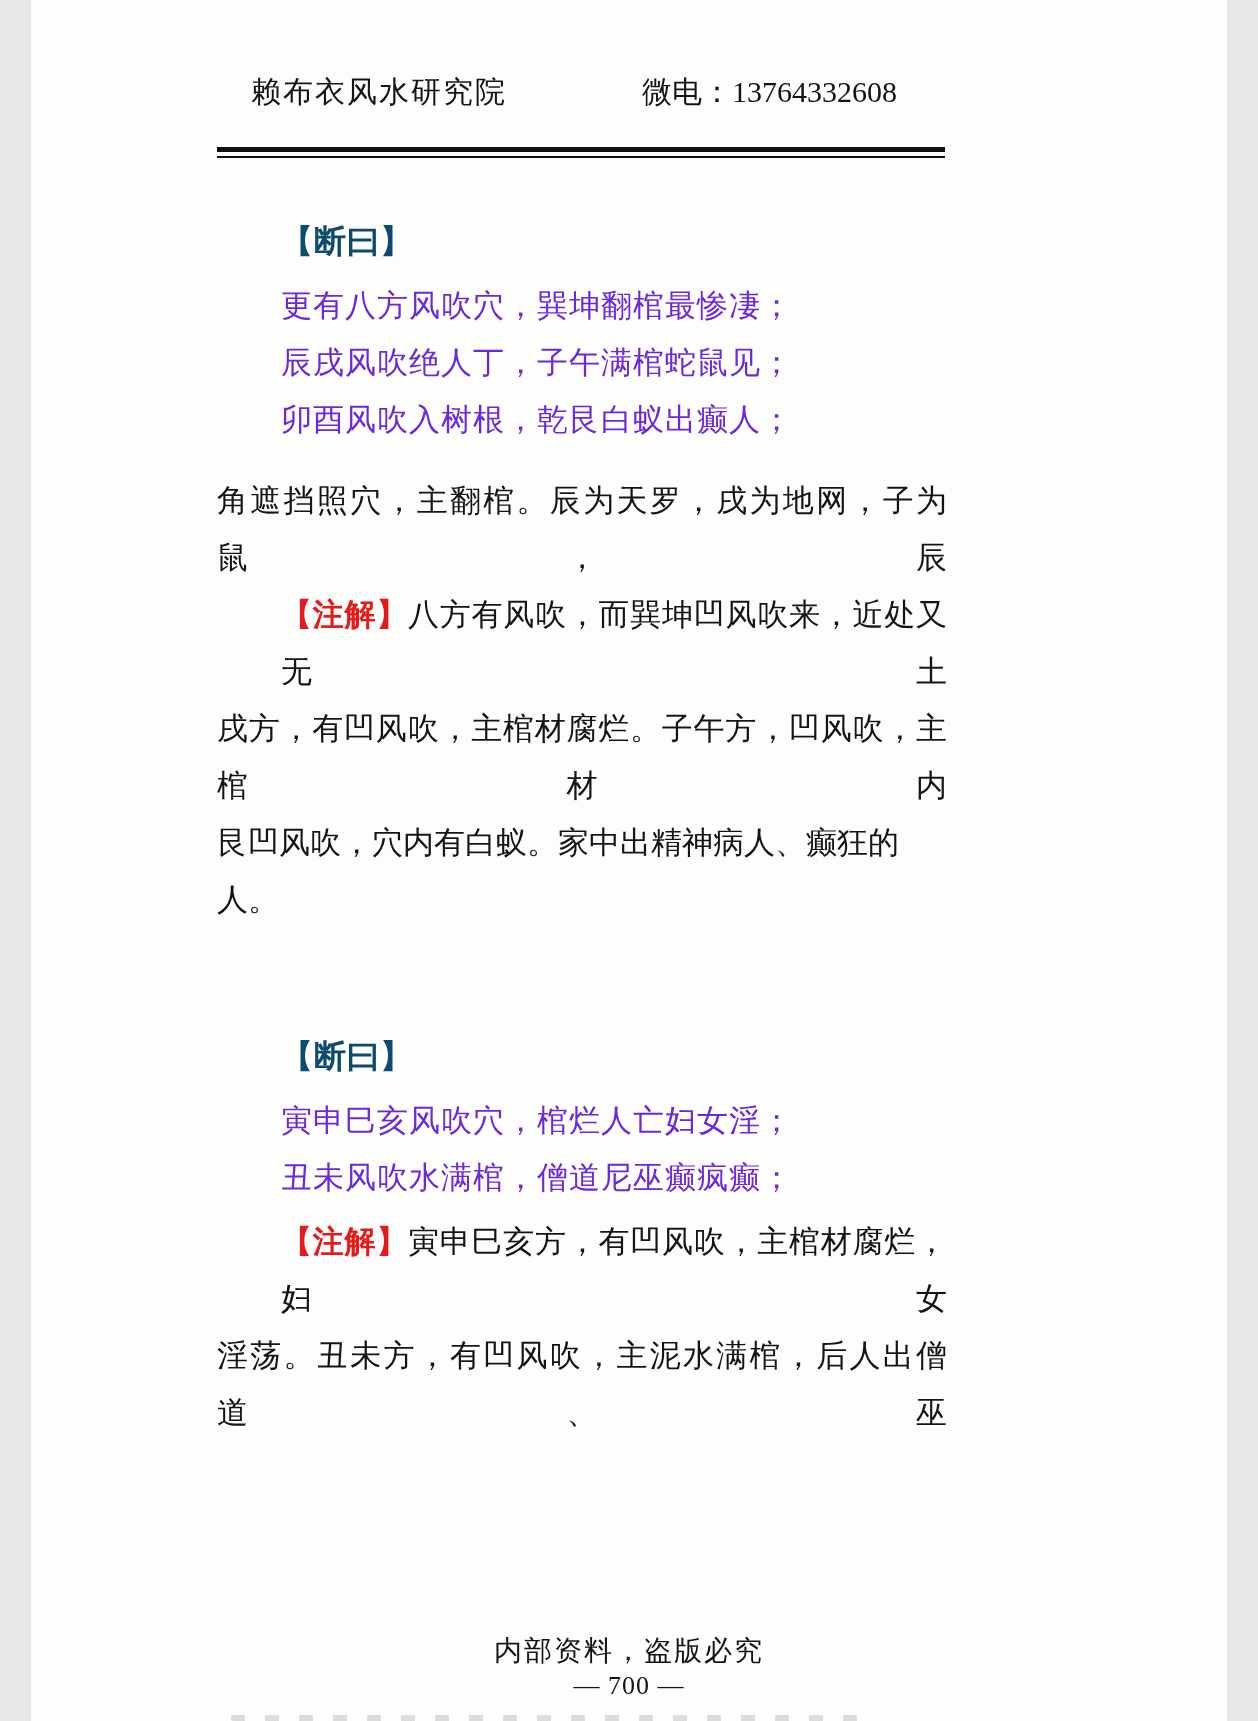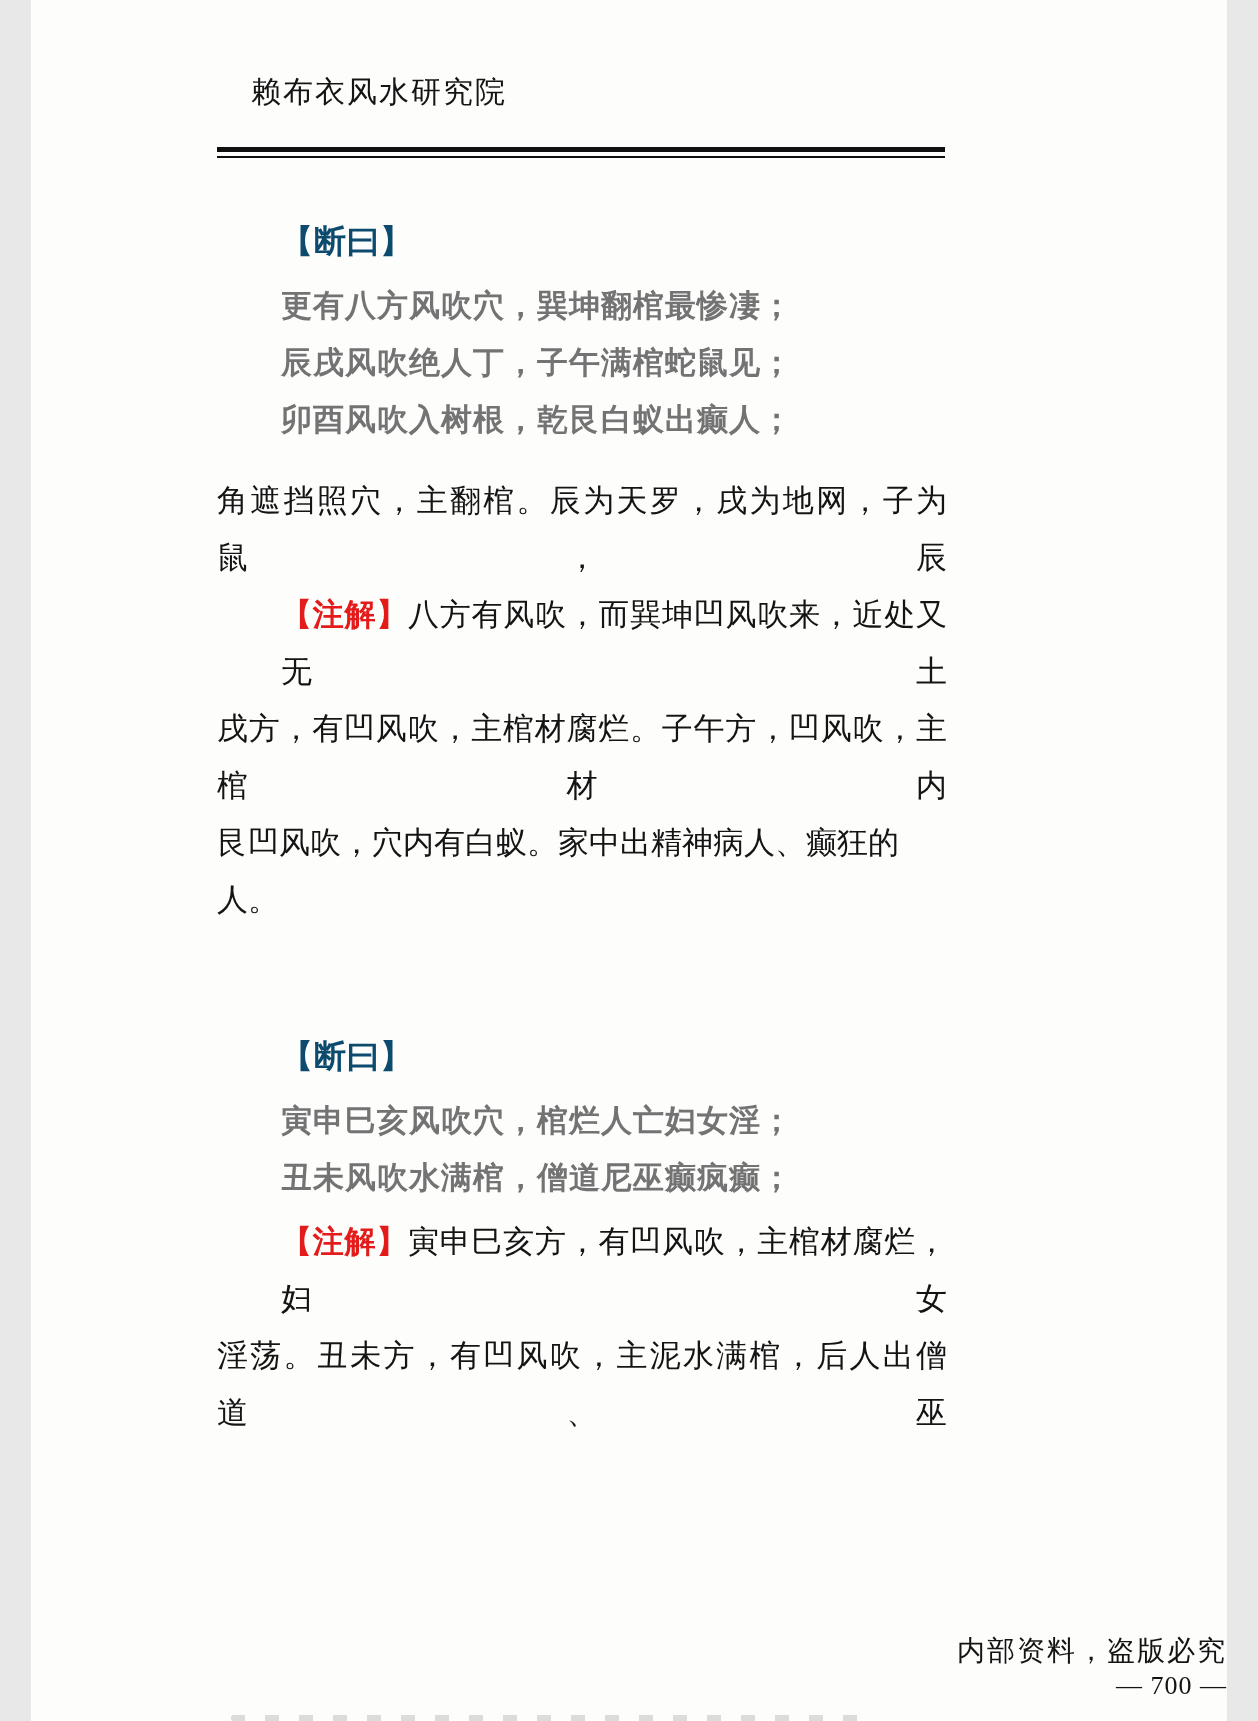--- a/index.html
+++ b/index.html
@@ -31,49 +31,50 @@
   .just{
     white-space:normal;
     text-align:justify;text-align-last:justify;
   }
   .heading{
     font-family:"Liberation Sans","DejaVu Sans",sans-serif;
     font-weight:bold;font-size:32px;color:#0c4a6e;letter-spacing:1px;
   }
   .verse{
     font-family:"Liberation Sans","DejaVu Sans",sans-serif;
-    font-weight:bold;color:#737373;letter-spacing:1px;
+    font-weight:normal;color:#6d28d9;letter-spacing:1px;
   }
   .note-label{
     font-family:"Liberation Sans","DejaVu Sans",sans-serif;
     font-weight:bold;color:#e31b1b;
   }
   .sec1{margin-top:55px;}
   .sec2{margin-top:100px;}
   .verse-block{margin-top:7px;}
   .note-m1{margin-top:24px;}
   .note-m2{margin-top:7px;}
   
-  .footer{position:absolute;left:0;right:0;bottom:18px;text-align:right;}
+  .footer{position:absolute;left:0;right:0;bottom:18px;text-align:center;}
   .footer .notice{font-size:28px;line-height:36px;letter-spacing:2px;}
   .footer .pagenum{font-size:26px;line-height:34px;letter-spacing:1px;}
   .edge-artifact{
     position:absolute;bottom:0;left:200px;width:640px;height:6px;
     background:repeating-linear-gradient(90deg,
       rgba(90,90,90,.45) 0 14px, rgba(0,0,0,0) 14px 34px);
     opacity:.45;border-radius:2px;
   }
 </style>
 </head>
 <body>
 
 <div class="page">
 
   <div class="header">
     <span class="org">赖布衣风水研究院</span>
+    <span class="contact">微电：13764332608</span>
   </div>
   <div class="rule"></div>
 
   <div class="content">
 
     <div class="section sec1">
       <div class="line heading indent">【断曰】</div>
       <div class="verse-block">
         <div class="line verse indent">更有八方风吹穴，巽坤翻棺最惨凄；</div>
         <div class="line verse indent">辰戌风吹绝人丁，子午满棺蛇鼠见；</div>

